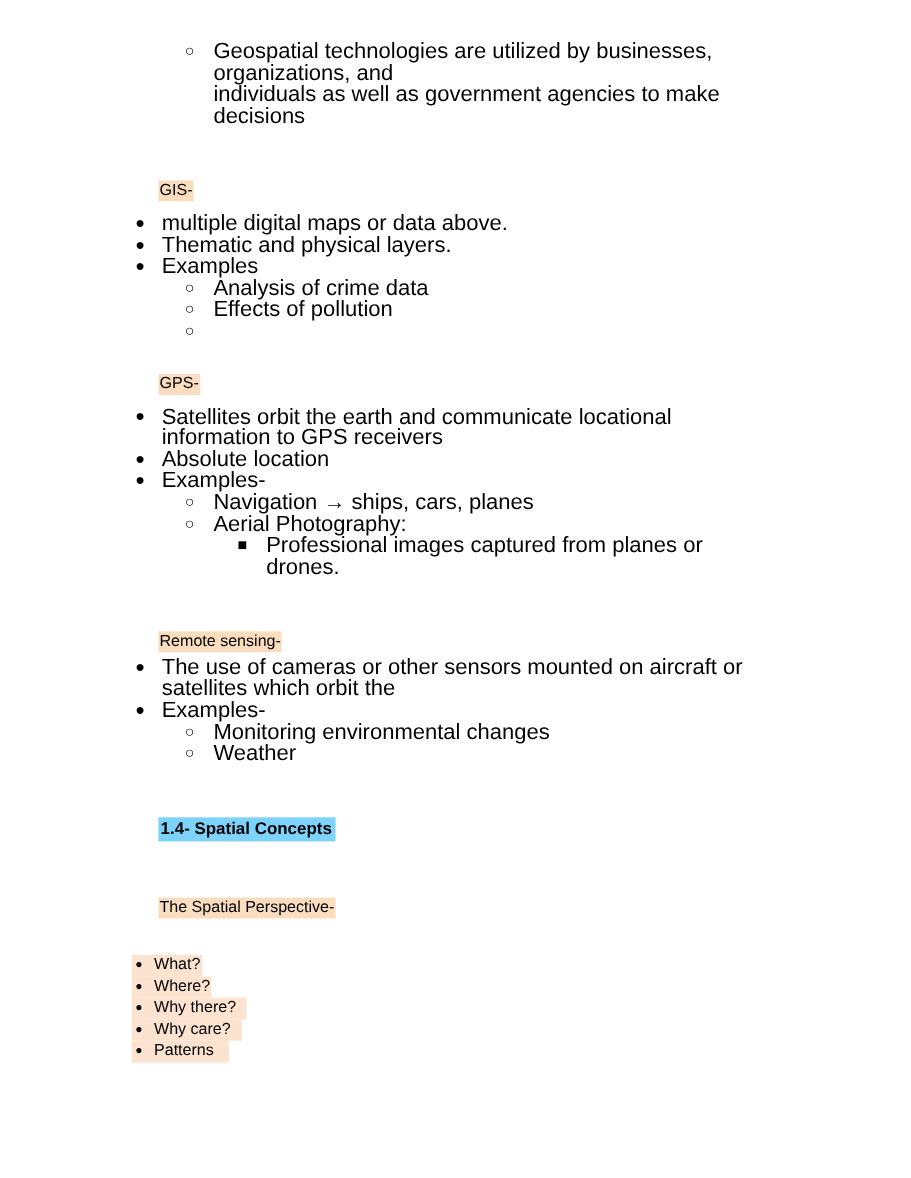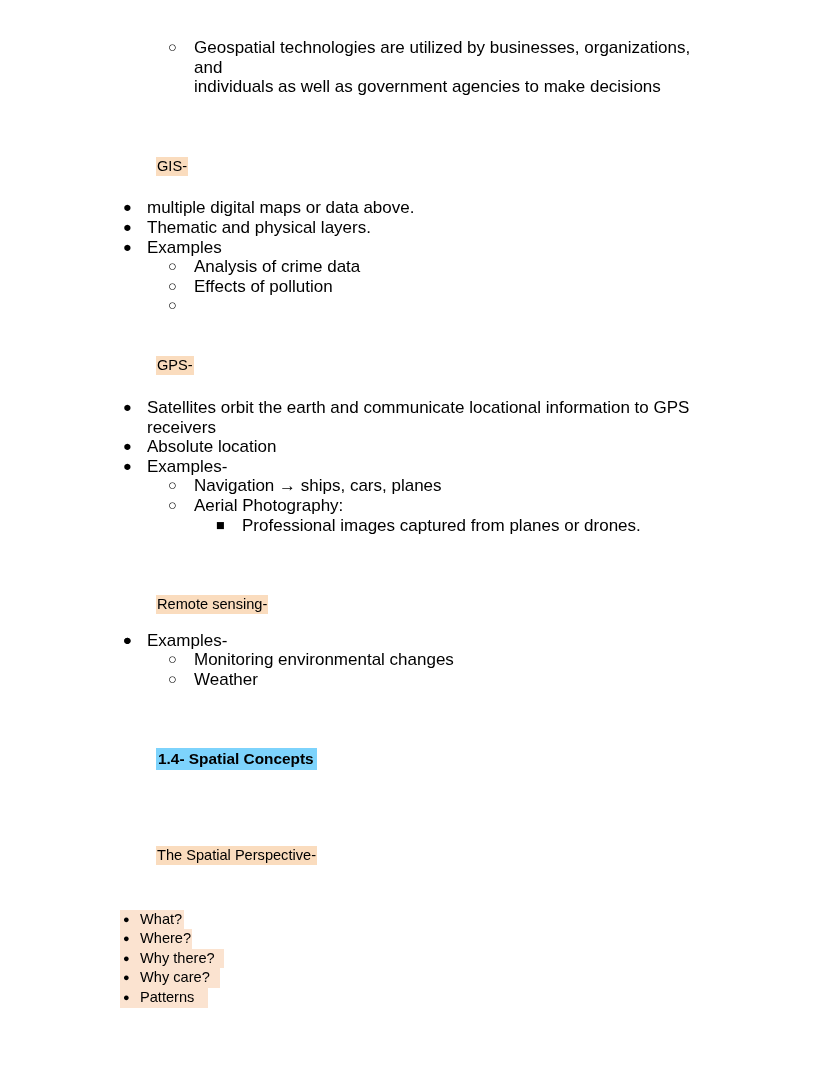--- a/index.html
+++ b/index.html
@@ -27,21 +27,21 @@
     position: absolute;
     left: 96px;
     top: 0;
     width: 612px;
     font-size: 14.6px;
     line-height: 19.6px;
   }
 
   
   .heading-line {
-    margin: 16px;
+    margin: 4px;
     font-size: 14.6px;
     line-height: 19.6px;
     white-space: nowrap;
     padding-left: 44px;
   }
   .hl {
     background-color: #fadcbe;
     padding: 1px 1px 2px 1px;
     box-decoration-break: clone;
     -webkit-box-decoration-break: clone;
@@ -64,21 +64,21 @@
   .row .marker {
     position: absolute;
     top: 0;
     font-size: 14.6px;
     line-height: 19.6px;
     color: #000000;
     text-align: left;
   }
   .row .txt {
     display: block;
-    font-size: 17px;
+    font-size: 20px;
     line-height: 19.6px;
   }
 
   
   .lvl1 .marker { left: 27px; }
   .lvl1 .txt    { margin-left: 51px; }
 
   
   .lvl2 .marker { left: 72px; }
   .lvl2 .txt    { margin-left: 98px; }
@@ -199,20 +199,21 @@
       <span class="txt">Professional images captured from planes or drones.</span>
     </div>
 
     <div class="sp-m"></div>
     <div class="sp-m"></div>
 
     <p class="heading-line"><span class="hl">Remote sensing-</span></p>
 
     <div class="row lvl1">
       <span class="marker disc">●</span>
+      <span class="txt">The use of cameras or other sensors mounted on aircraft or satellites which orbit the</span>
     </div>
     <div class="row lvl1">
       <span class="marker disc">●</span>
       <span class="txt">Examples-</span>
     </div>
     <div class="row lvl2">
       <span class="marker circle">○</span>
       <span class="txt">Monitoring environmental changes</span>
     </div>
     <div class="row lvl2">

